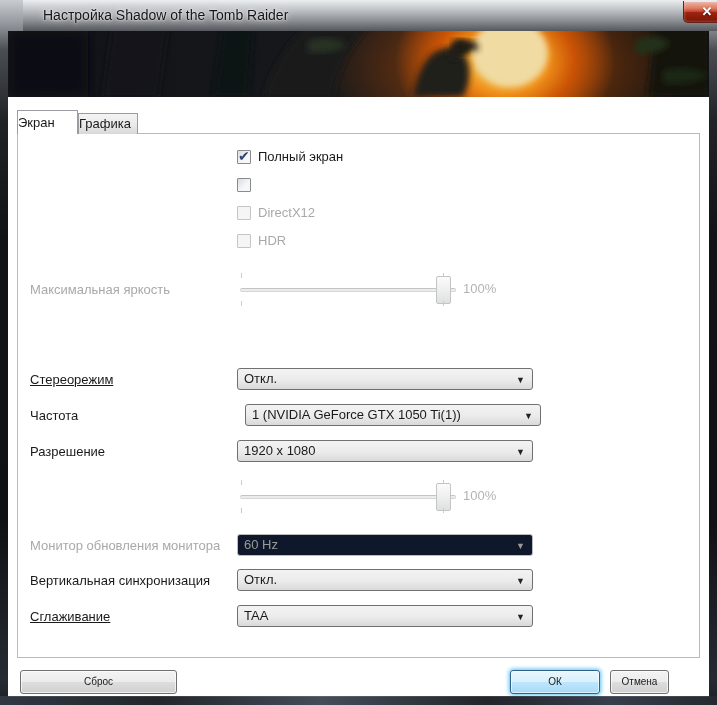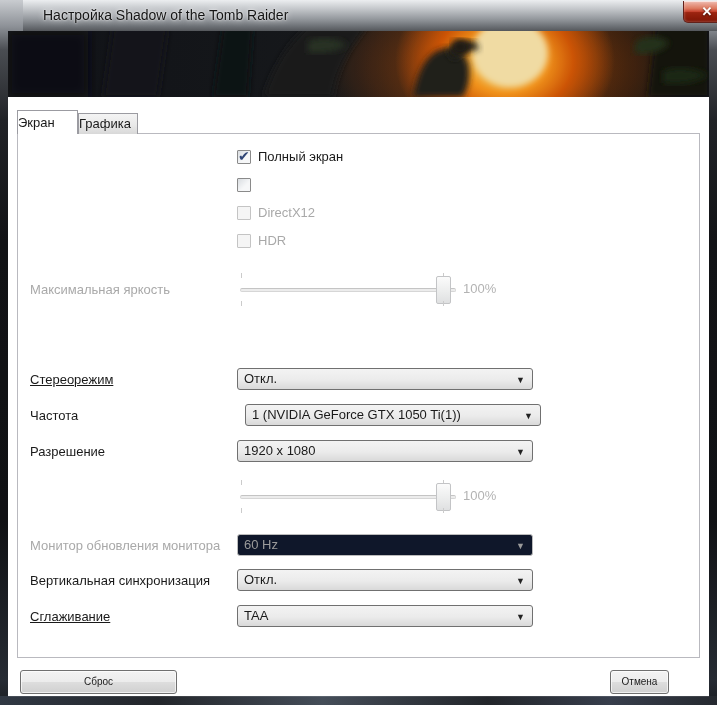--- a/index.html
+++ b/index.html
@@ -209,18 +209,19 @@
       <span class="arr">▼</span>
     </div>
 
     <span class="lbl" style="left:22px; top:511px;text-decoration:underline;">Сглаживание</span>
     <div class="dd" style="left:229px; top:508px;">
       <span>TAA</span>
       <span class="arr">▼</span>
     </div>
 
     <div class="btn" style="left:12px; top:573px; width:157px;">Сброс</div>
+    <div class="btn btn-ok" style="left:502px; top:573px; width:90px;">ОК</div>
     <div class="btn" style="left:602px; top:573px; width:59px;">Отмена</div>
 
   </div>
 
   <div class="frame-bottom"></div>
 </div>
 
 </body></html>

